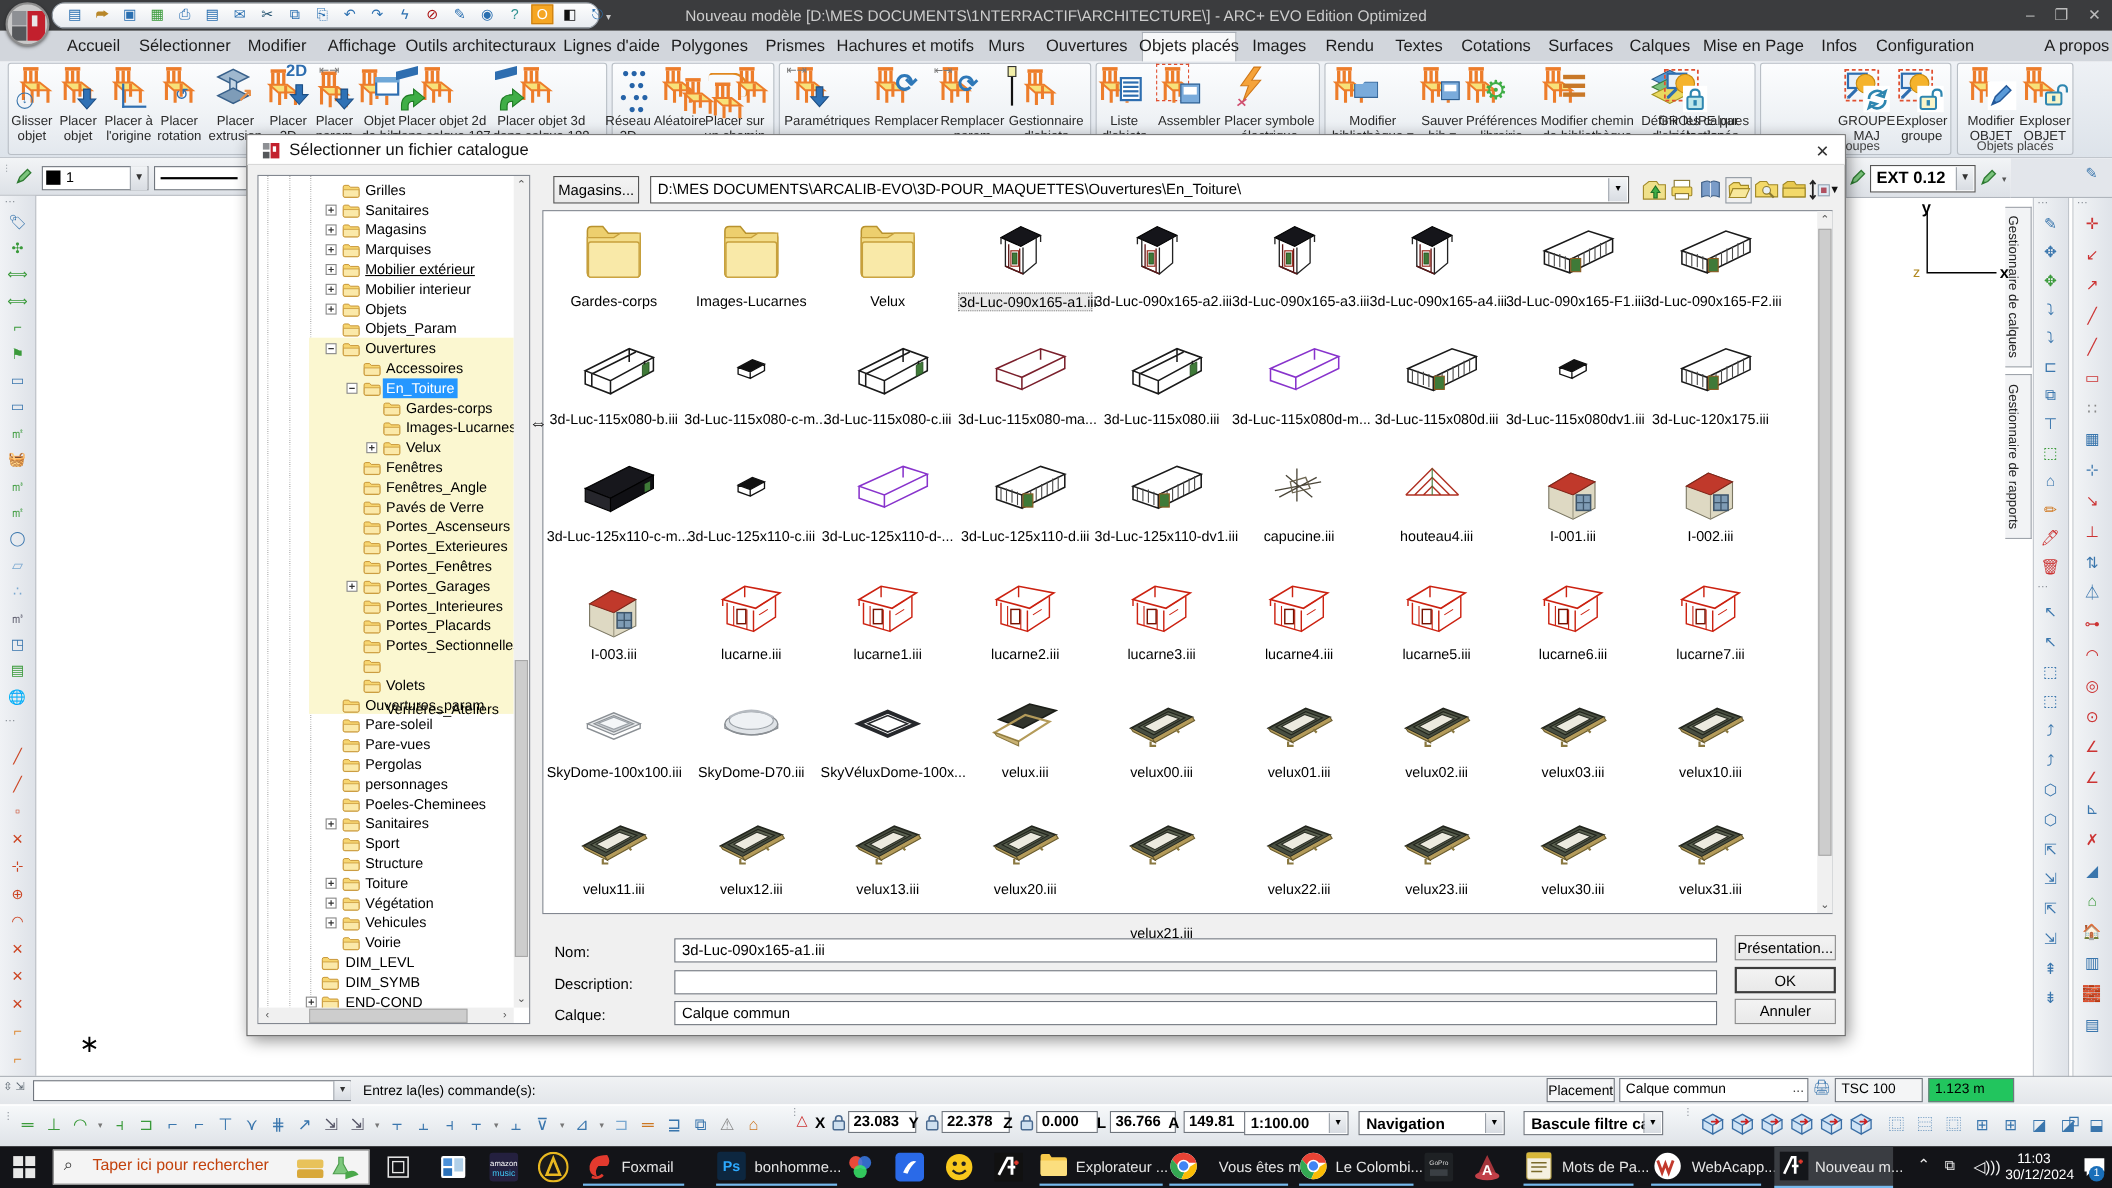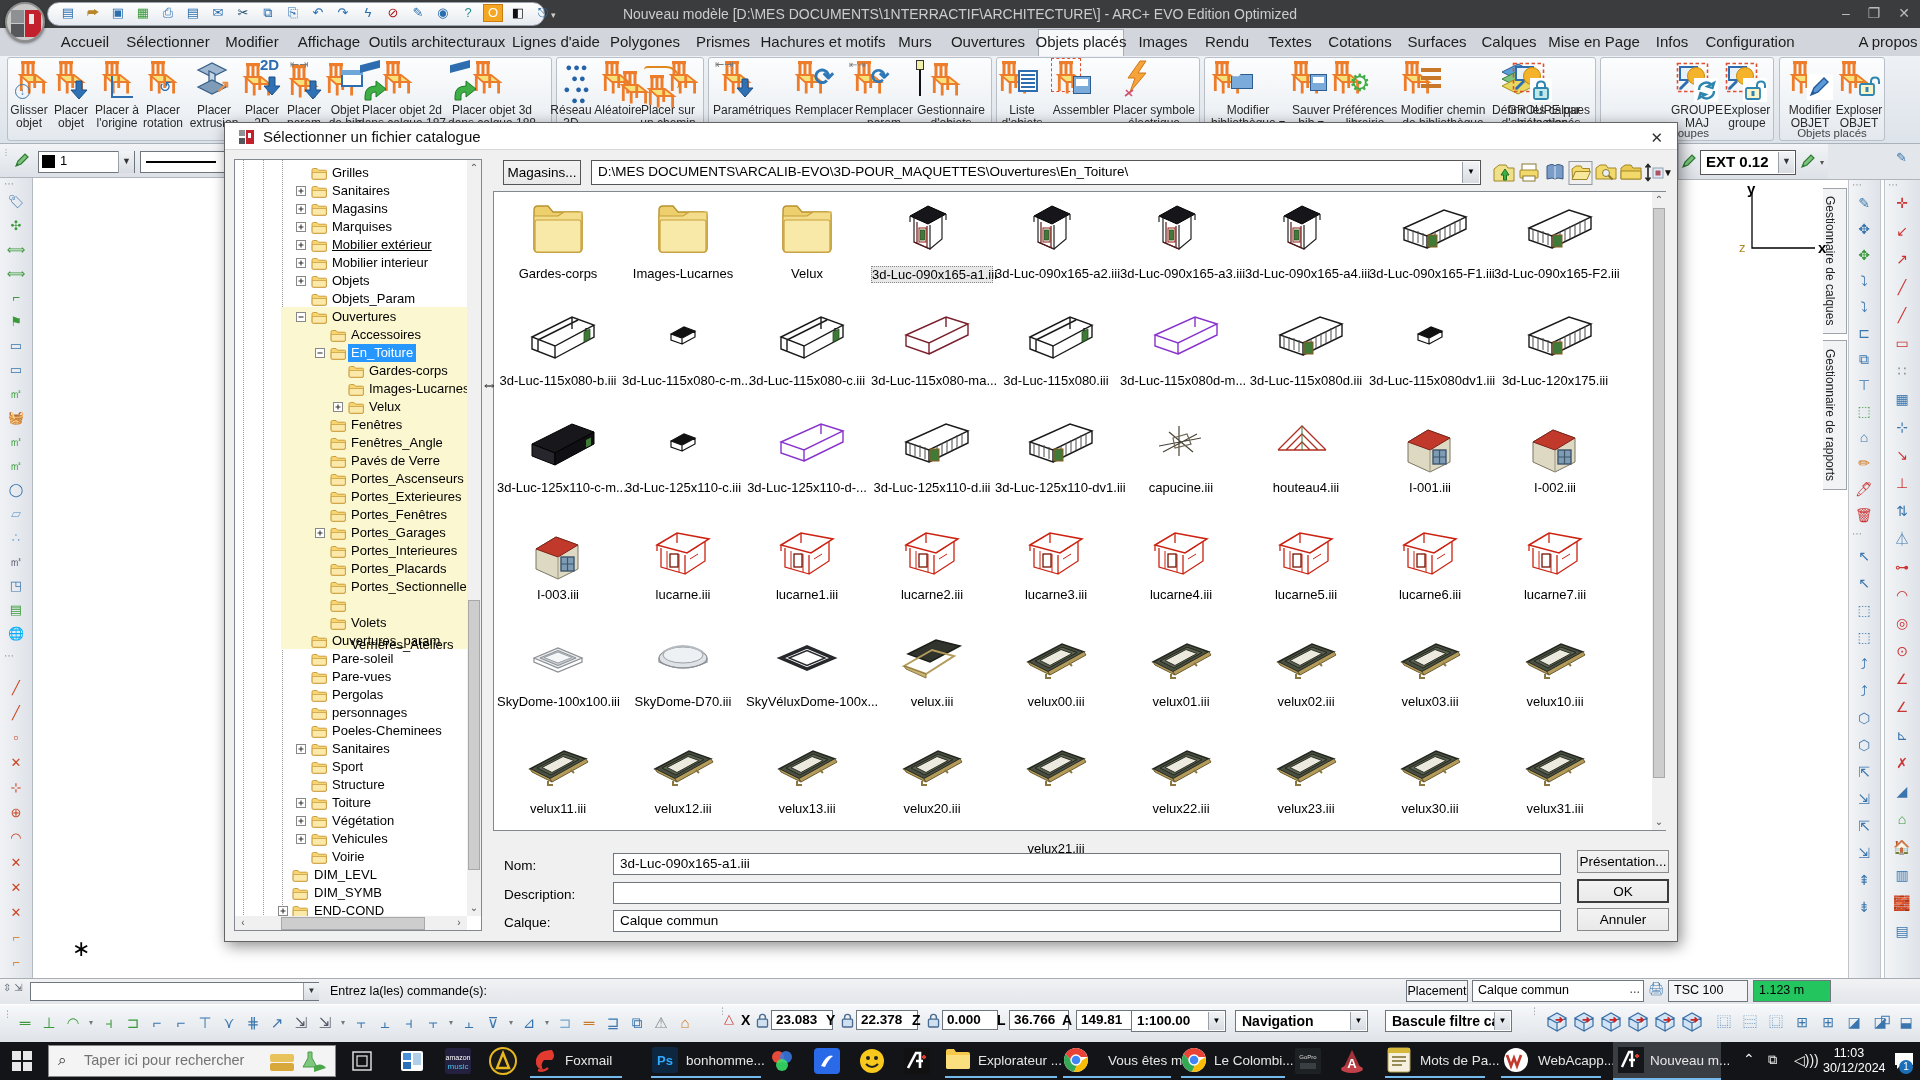--- a/index.html
+++ b/index.html
@@ -704,21 +704,21 @@
 <div class="abs" style="left:1880px;top:1012px;width:20px;height:20px;font-size:13px;color:#3a76ad;">⊡</div>
 <div class="abs" style="left:0;top:1042px;width:1920px;height:38px;background:#131418;"></div>
 <svg class="ic" style="left:12px;top:1051px" width="20" height="20" viewBox="0 0 20 20">
     <rect x="0" y="0" width="9" height="9" fill="#e8e8e8"></rect>
     <rect x="11" y="0" width="9" height="9" fill="#e8e8e8"></rect>
     <rect x="0" y="11" width="9" height="9" fill="#e8e8e8"></rect>
     <rect x="11" y="11" width="9" height="9" fill="#e8e8e8"></rect>
   </svg>
 <div class="abs" style="left:48px;top:1045px;width:288px;height:32px;background:#f4f4f4;border:1px solid #888;"></div>
 <div class="abs" style="left:58px;top:1051px;width:20px;height:20px;color:#333;font-size:15px;">⌕</div>
-<div class="abs" style="left:84px;top:1052px;font-size:14.5px;color:#737373;">Taper ici pour rechercher</div>
+<div class="abs" style="left:84px;top:1052px;font-size:14.5px;color:#c2410c;">Taper ici pour rechercher</div>
 <svg class="ic" style="left:268px;top:1048px" width="60" height="26" viewBox="0 0 60 26">
     <rect x="2" y="6" width="24" height="8" rx="2" fill="#e8c25a"></rect>
     <rect x="2" y="15" width="24" height="8" rx="2" fill="#d8a83a"></rect>
     <path d="M40 4 l4 0 0 6 5 9 -14 0 5 -9 z" fill="#7ec87e" stroke="#4a9a4a"></path>
     <path d="M46 18 q8 -4 12 2 l-12 4 z" fill="#4aa84a"></path>
   </svg>
 <svg class="ic" style="left:352px;top:1051px" width="20" height="20" viewBox="0 0 20 20">
     <rect x="1" y="1" width="18" height="18" fill="none" stroke="#e8e8e8" stroke-width="1.4"></rect>
     <rect x="5" y="5" width="10" height="10" fill="none" stroke="#e8e8e8" stroke-width="1.2"></rect>
   </svg>

